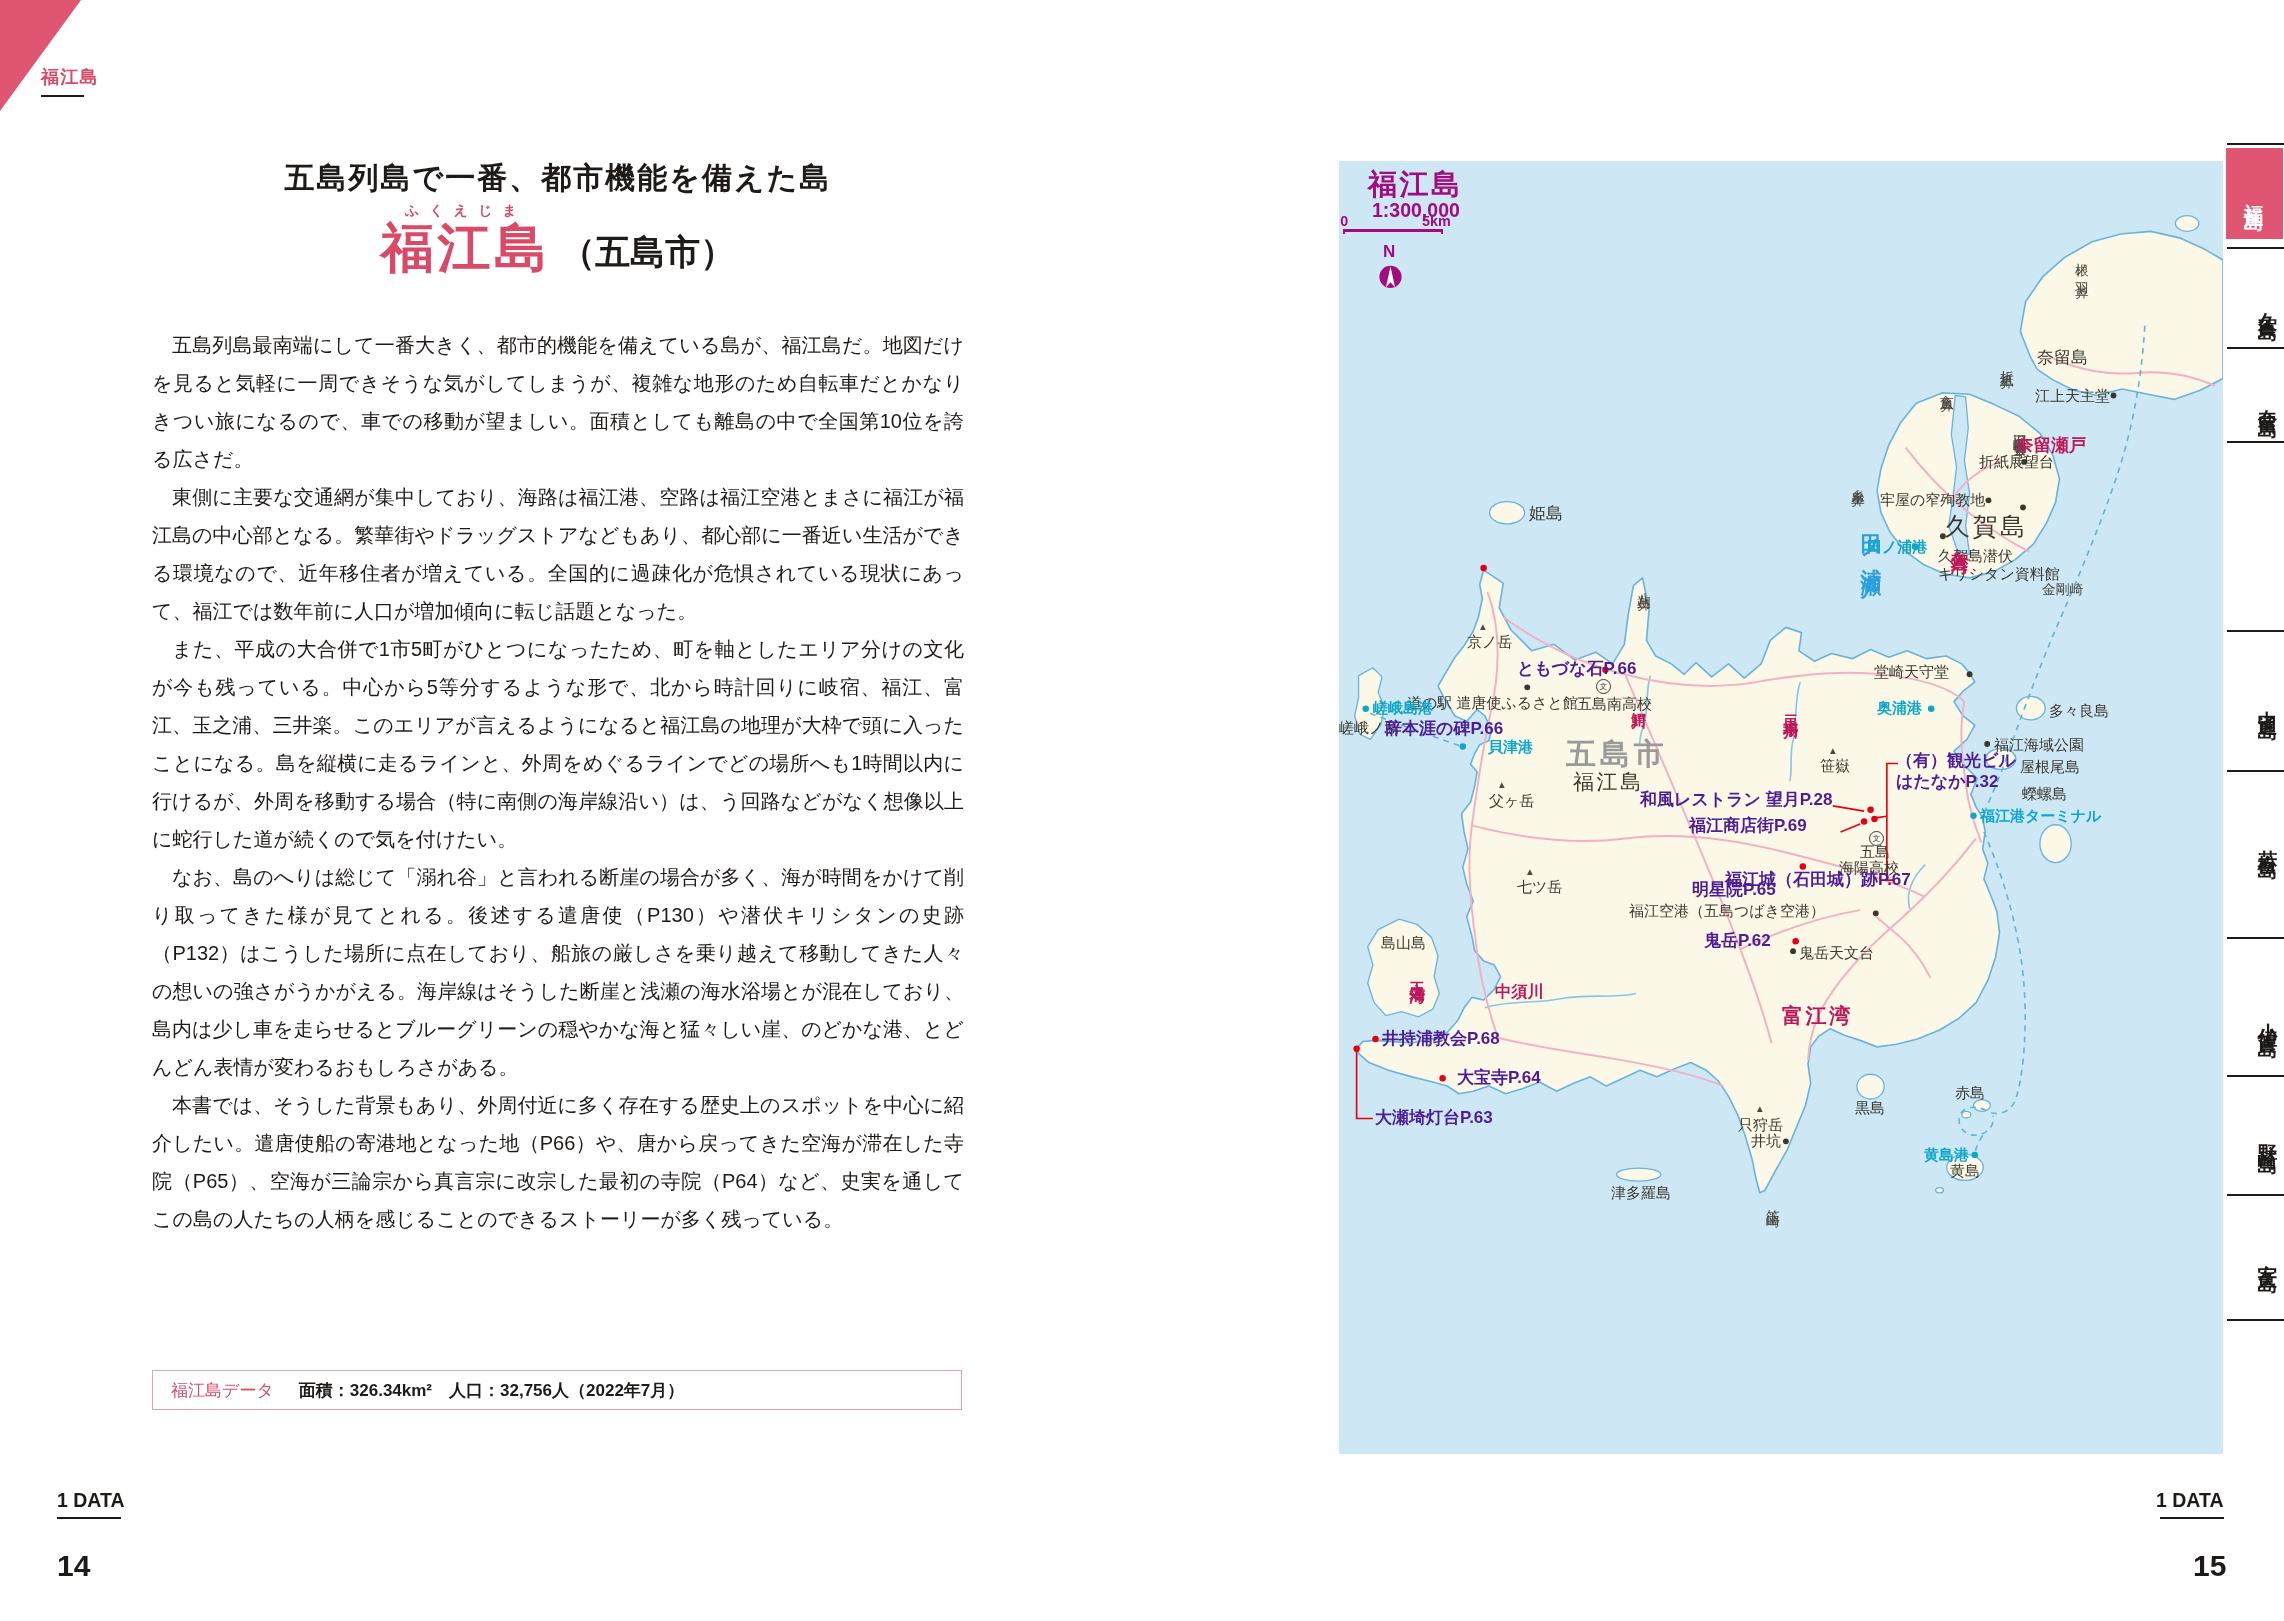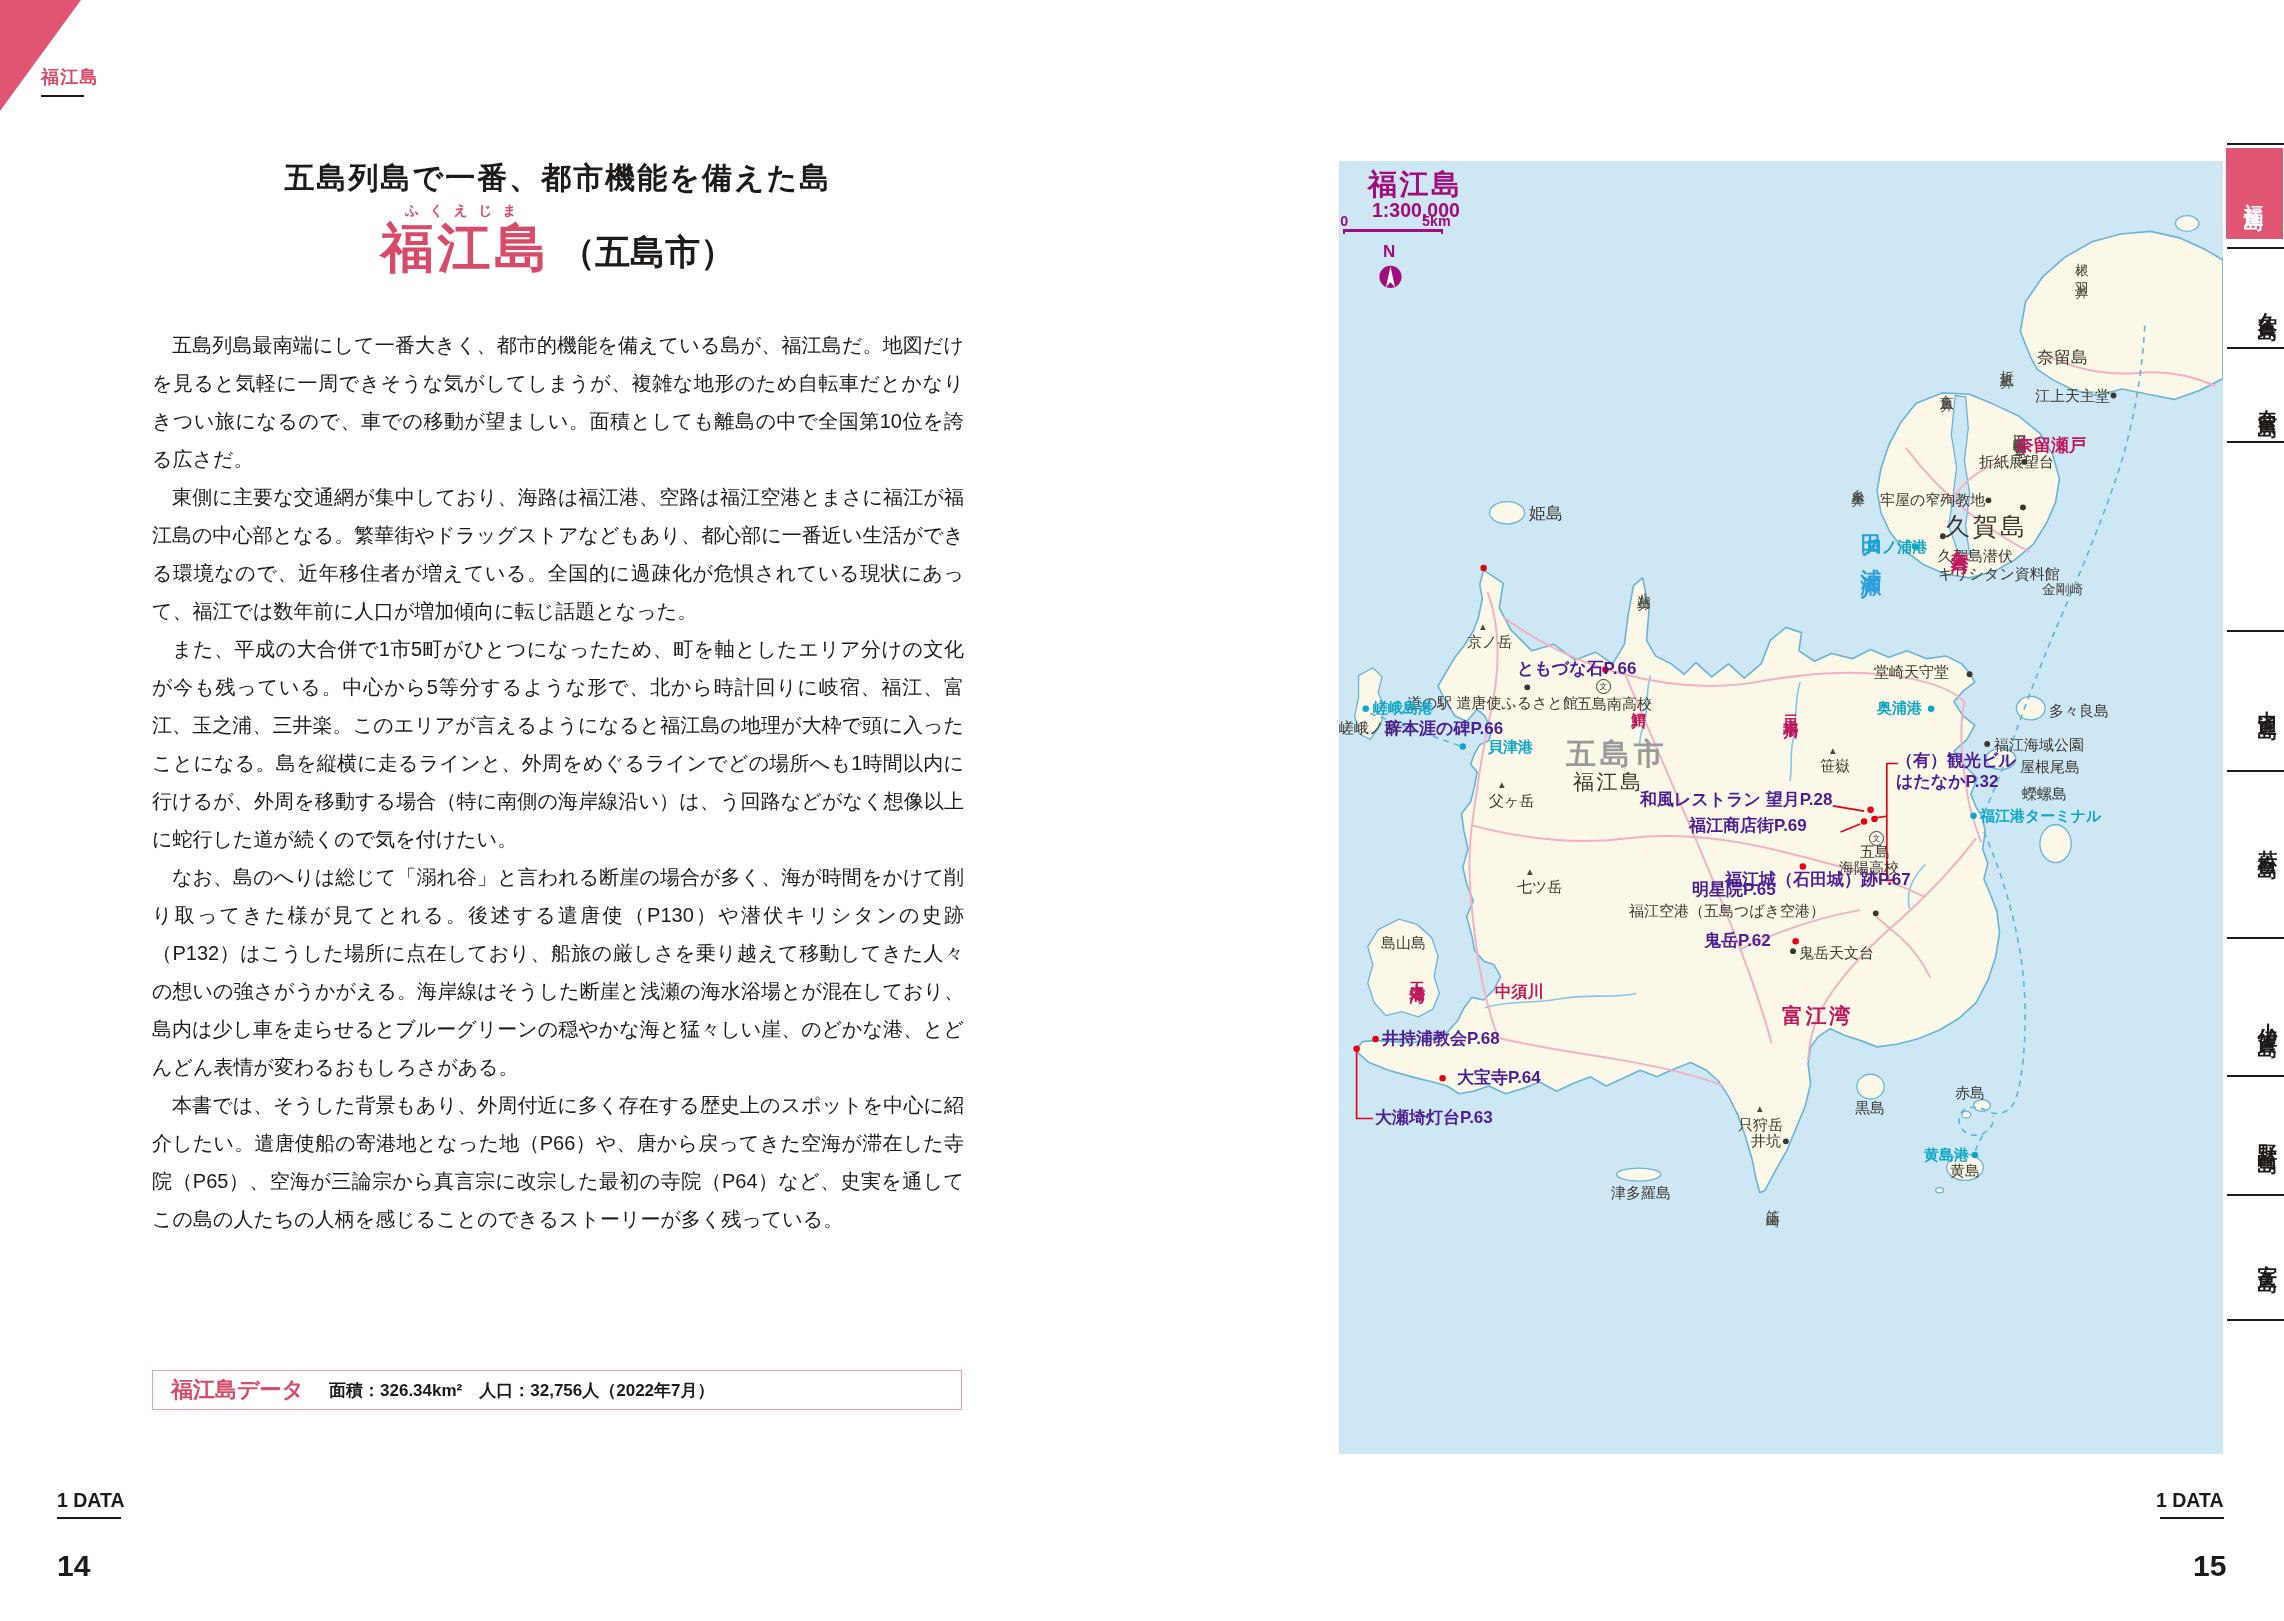--- a/index.html
+++ b/index.html
@@ -14,21 +14,21 @@
   #title1{left:152px;top:158px;width:812px;text-align:center;font-size:30px;font-weight:900;letter-spacing:2px;color:#1e1a18;}
   #title2{left:152px;top:202px;width:812px;display:flex;justify-content:center;align-items:flex-end;gap:9px;}
   #title2 .island-wrap{text-align:center;}
   #title2 .furigana{font-size:13.7px;color:#d94a68;letter-spacing:10.4px;font-weight:bold;margin-bottom:1.3px;}
   #title2 .island{font-size:53px;line-height:1;color:#d94a68;font-weight:900;letter-spacing:3.9px;}
   #title2 .city{font-size:35px;font-weight:900;color:#1e1a18;line-height:1;padding-bottom:5.2px;}
   #body-text{left:152px;top:326px;width:812px;}
   #body-text p{margin:0;text-indent:1em;text-align:justify;font-size:20px;line-height:38px;color:#1e1a18;}
   #databox{left:152px;top:1370px;width:810px;height:40px;border:1.3px solid #e8a0b4;
            display:flex;align-items:center;gap:25px;padding-left:18px;box-sizing:border-box;}
-  #databox .dlabel{font-size:22px;font-weight:bold;color:#d94a68;}
+  #databox .dlabel{font-size:17px;font-weight:normal;color:#d94a68;}
   #databox .dvalue{font-size:17px;font-weight:bold;color:#1e1a18;}
   .footer-sec{font-size:19.5px;font-weight:bold;color:#1e1a18;}
   .footer-line{height:2px;background:#1e1a18;}
   .footer-page{font-size:30px;font-weight:bold;color:#1e1a18;}
   
   #map{left:1339px;top:161px;width:884px;height:1293px;background:#cde7f5;}
   #map svg{position:absolute;left:0;top:0;}
   .ml{position:absolute;font-size:15px;color:#3a372f;white-space:nowrap;line-height:1.05;}
   .ml.v{writing-mode:vertical-rl;letter-spacing:2px;}
   .ml.cape{font-size:13.7px;color:#4a473f;}

